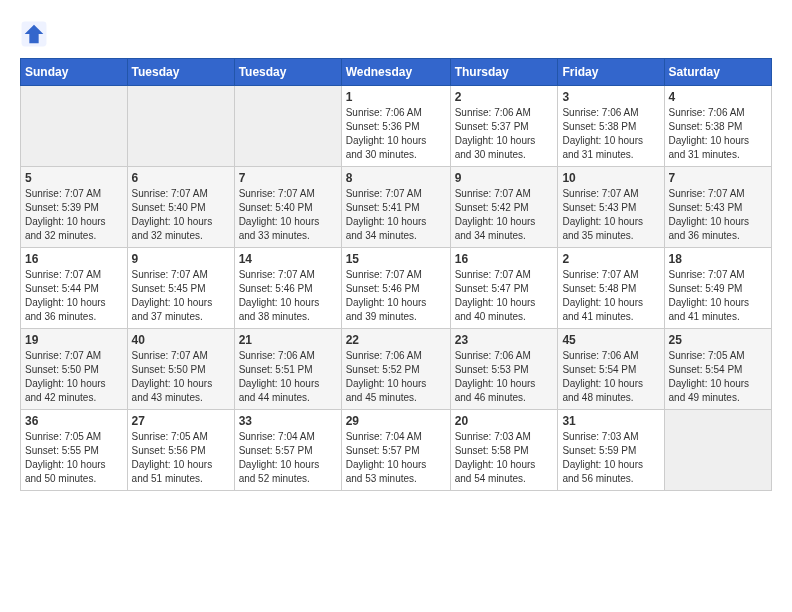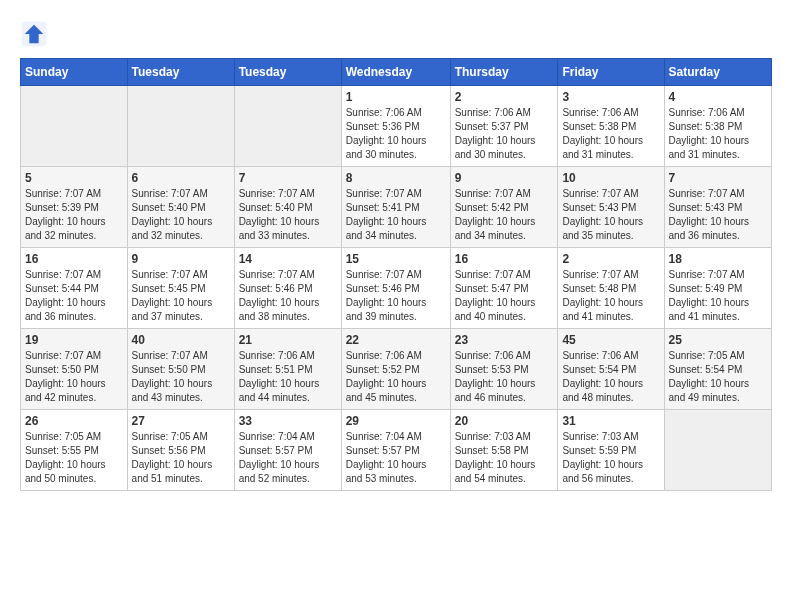--- a/index.html
+++ b/index.html
@@ -235,21 +235,21 @@
           <div class="day-number">45</div>
           <div class="day-detail">Sunrise: 7:06 AM<br>Sunset: 5:54 PM<br>Daylight: 10 hours and 48 minutes.</div>
         </td>
         <td>
           <div class="day-number">25</div>
           <div class="day-detail">Sunrise: 7:05 AM<br>Sunset: 5:54 PM<br>Daylight: 10 hours and 49 minutes.</div>
         </td>
       </tr>
       <tr>
         <td>
-          <div class="day-number">26</div>
+          <div class="day-number">36</div>
           <div class="day-detail">Sunrise: 7:05 AM<br>Sunset: 5:55 PM<br>Daylight: 10 hours and 50 minutes.</div>
         </td>
         <td>
           <div class="day-number">27</div>
           <div class="day-detail">Sunrise: 7:05 AM<br>Sunset: 5:56 PM<br>Daylight: 10 hours and 51 minutes.</div>
         </td>
         <td>
           <div class="day-number">33</div>
           <div class="day-detail">Sunrise: 7:04 AM<br>Sunset: 5:57 PM<br>Daylight: 10 hours and 52 minutes.</div>
         </td>

